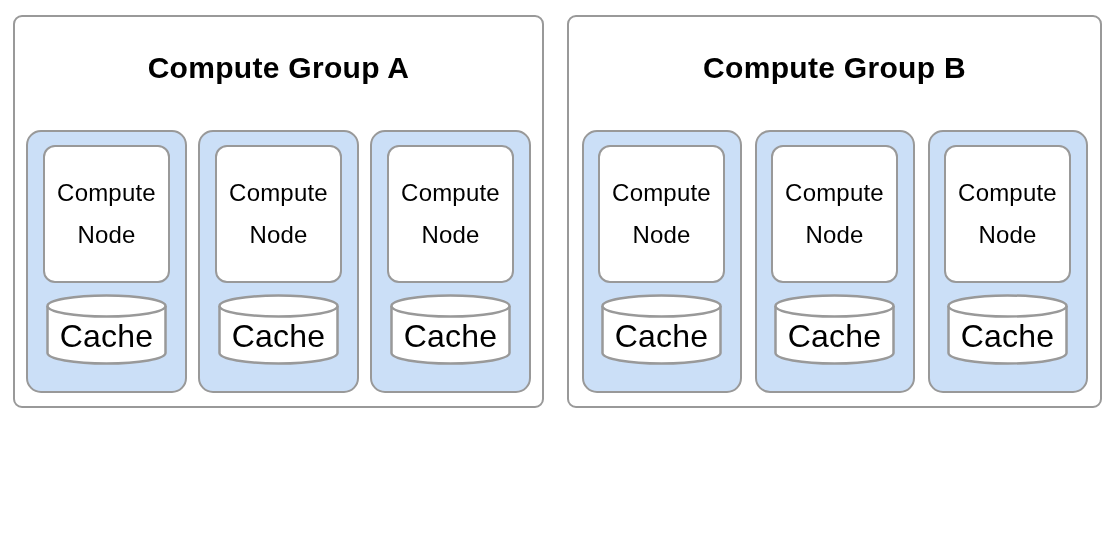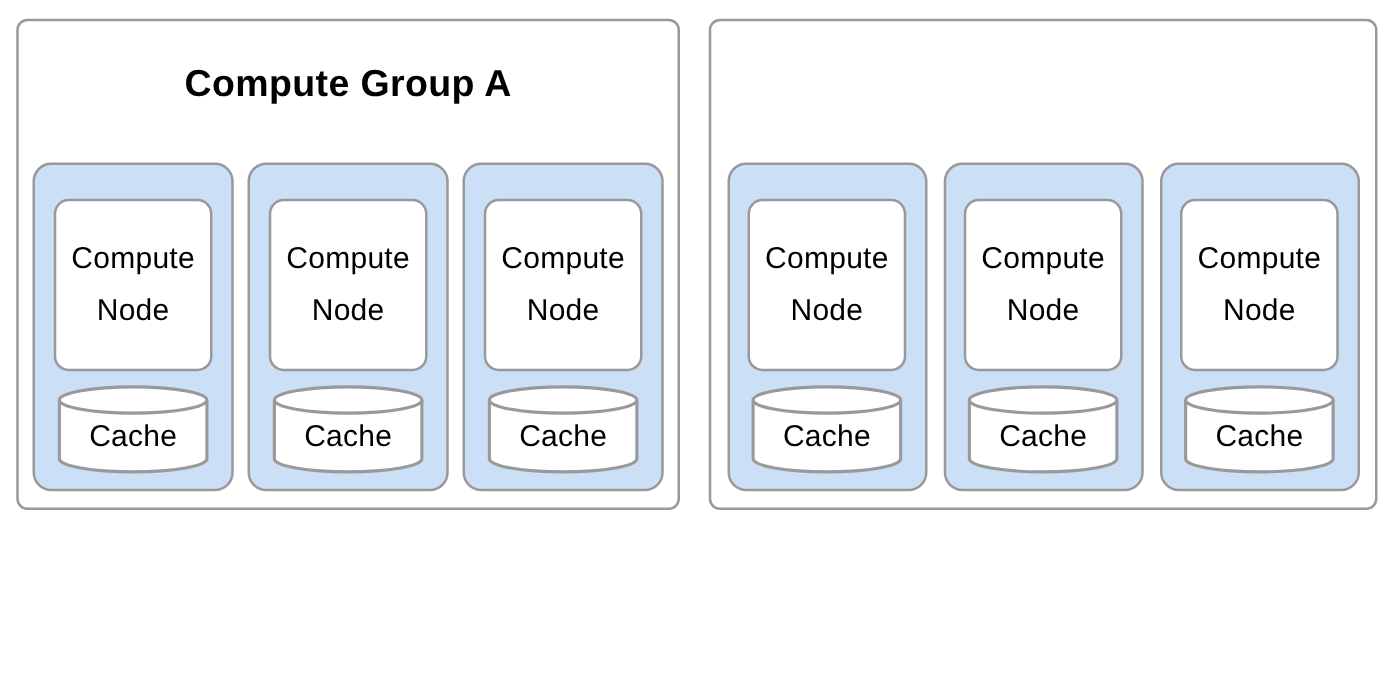--- a/index.html
+++ b/index.html
@@ -48,21 +48,21 @@
     background:var(--blue);
     border:2px solid var(--border);
     border-radius:15px;
     display:flex;
     flex-direction:column;
     align-items:center;
     flex:0 0 auto;
   }
   .group-b .node-unit{width:160px;}
   .compute-node{
-    margin-top:27px;
+    margin-top:13px;
     width:127px;height:138px;
     background:var(--bg);
     border:2px solid var(--border);
     border-radius:12px;
     display:flex;
     align-items:center;
     justify-content:center;
   }
   .compute-node-label{
     text-align:center;
@@ -79,21 +79,21 @@
     justify-content:center;
   }
   .cache svg{
     position:absolute;
     left:0;top:0;
     width:123px;height:72px;
   }
   .cache-label{
     position:relative;
     top:6px;
-    font-size:24px;
+    font-size:32px;
     letter-spacing:0.2px;
   }
   .storage{
     position:absolute;
     left:13px;top:422px;
     width:1089px;height:110px;
     background:var(--bg);
     border:2px solid var(--border);
     border-radius:2px;
     display:flex;
@@ -151,20 +151,21 @@
             <ellipse cx="61.5" cy="12" rx="59" ry="10.5" fill="#ffffff" stroke="#999999" stroke-width="2.5"></ellipse>
           </svg>
           <span class="cache-label">Cache</span>
         </div>
       </div>
 
     </div>
   </section>
 
   <section class="group group-b">
+    <h2 class="group-title">Compute Group B</h2>
     <div class="node-row">
 
       <div class="node-unit">
         <div class="compute-node">
           <span class="compute-node-label">Compute Node</span>
         </div>
         <div class="cache">
           <svg viewBox="0 0 123 72" aria-hidden="true">
             <path d="M 2.5 12 L 2.5 59 A 59 10.5 0 0 0 120.5 59 L 120.5 12" fill="#ffffff" stroke="#999999" stroke-width="2.5" stroke-linejoin="round"></path>
             <ellipse cx="61.5" cy="12" rx="59" ry="10.5" fill="#ffffff" stroke="#999999" stroke-width="2.5"></ellipse>

